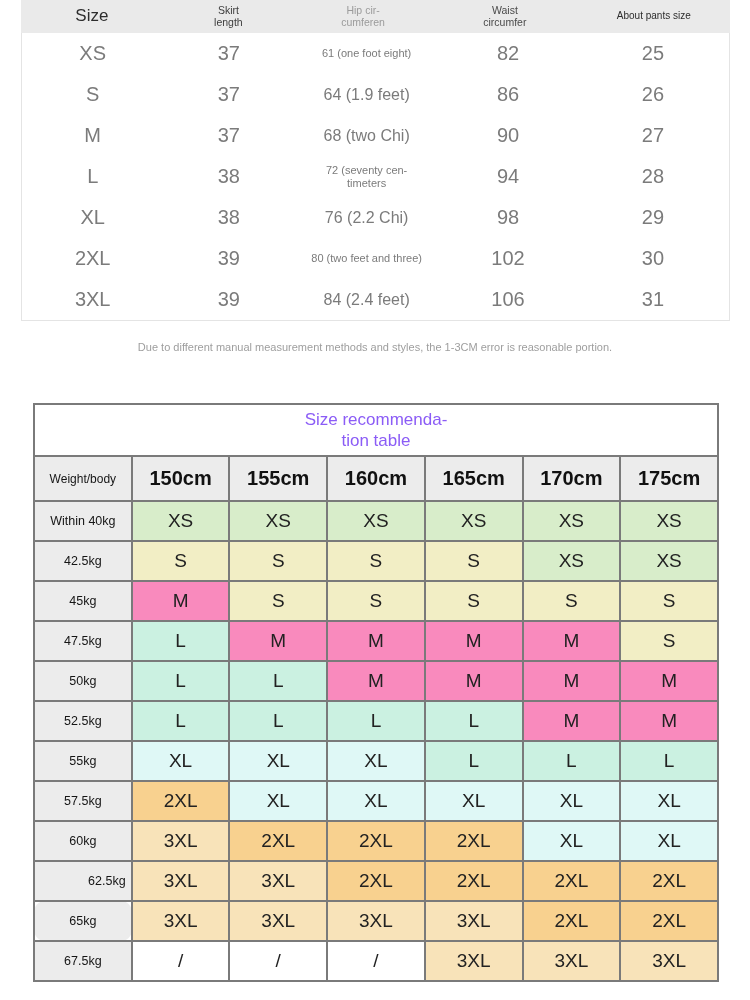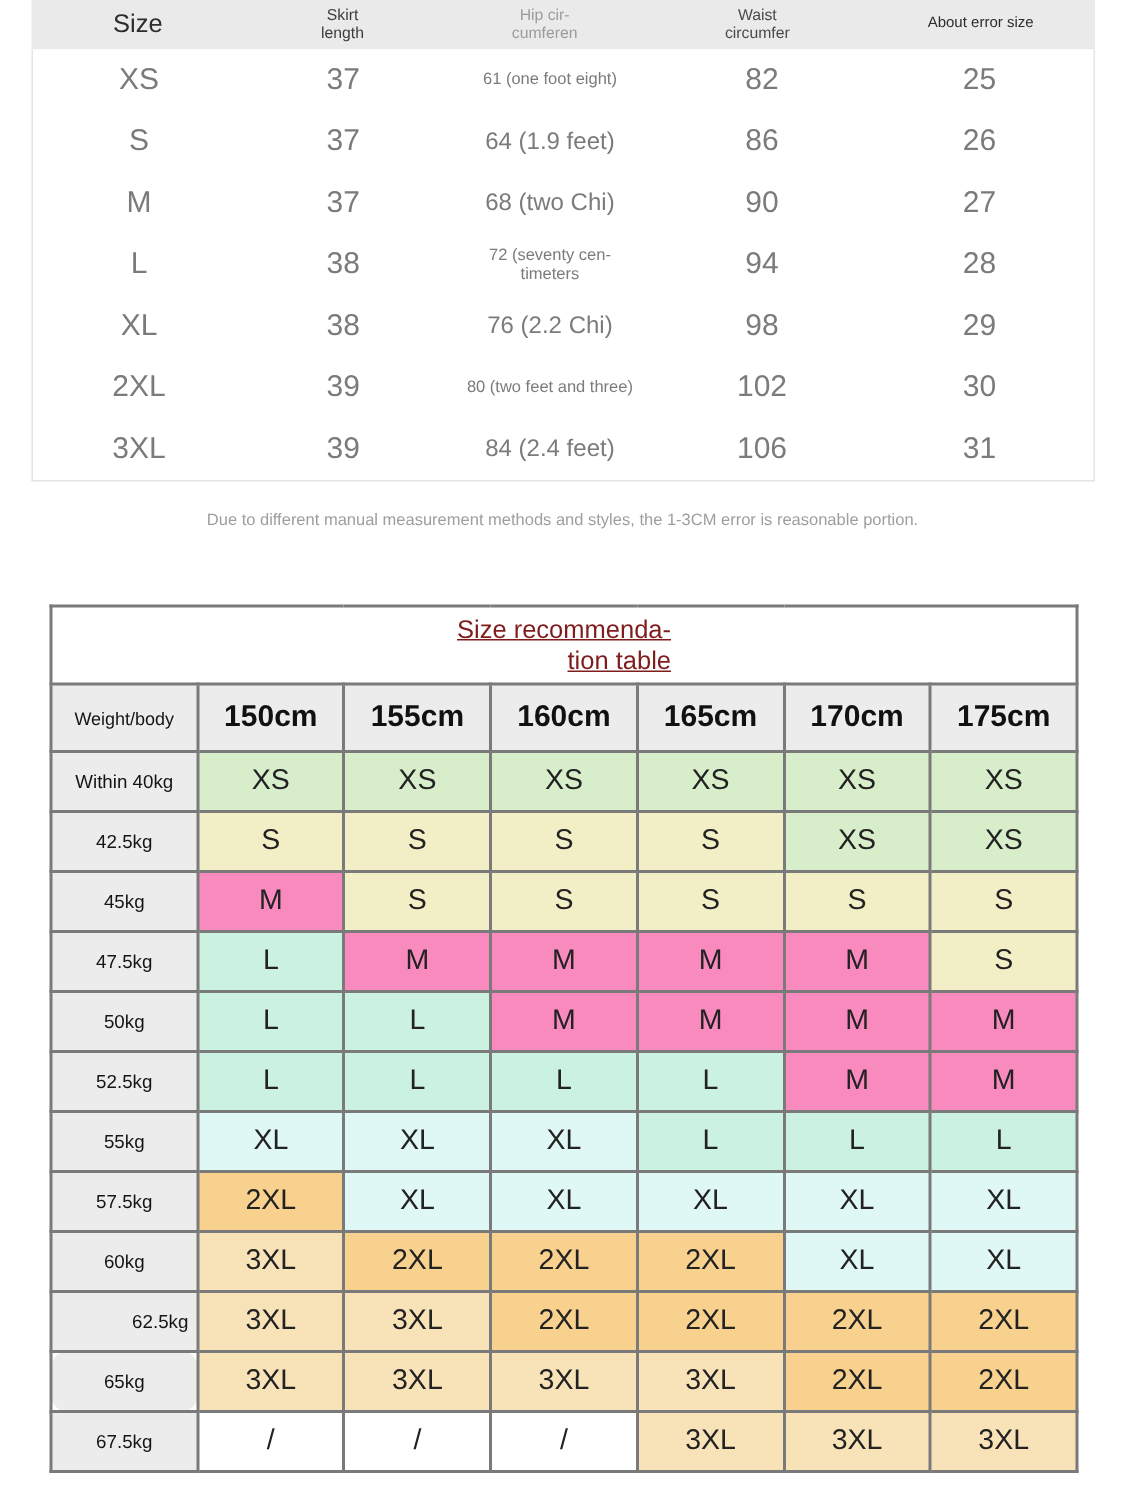--- a/index.html
+++ b/index.html
@@ -68,25 +68,24 @@
     vertical-align: middle;
     padding: 0;
   }
   td.rec-title-cell {
     height: 50px;
     border: 2px solid #4a4a4a;
     background: #ffffff;
   }
   .rec-title-inner {
     display: inline-block;
-    text-align: right;
+    text-align: center;
     font-size: 17px;
     line-height: 1.25;
-    color: #7f1d1d;
-    text-decoration: underline;
+    color: #8b5cf6;
   }
   td.rec-corner, td.rec-weight {
     background: #ececec;
     font-size: 12.5px;
     color: #151515;
   }
   td.rec-corner { height: 43px; font-size: 12px; }
   td.rec-height {
     background: #ececec;
     font-size: 20px;
@@ -104,21 +103,21 @@
 
 <section class="m-table">
   <div class="m-head" id="m-head">
       <div class="hc hv-lg" style="width: 20%;">Size</div>
       <div class="hc hv-sm" style="width: 18.5%;">Skirt
 length</div>
       <div class="hc hv-sm hcol-light" style="width: 19.5%;">Hip cir-
 cumferen</div>
       <div class="hc hv-sm hcol-mid" style="width: 20.5%;">Waist
 circumfer</div>
-      <div class="hc hv-xs" style="width: 21.5%;">About error size</div>
+      <div class="hc hv-xs" style="width: 21.5%;">About pants size</div>
     </div>
   <div class="m-body" id="m-body">
       <div class="m-row">
         <div class="cell" style="width: 20%;">XS</div>
         <div class="cell" style="width: 18.5%;">37</div>
         <div class="cell waist-sm" style="width: 20.5%;">61 (one foot eight)</div>
         <div class="cell" style="width: 19.5%;">82</div>
         <div class="cell" style="width: 21.5%;">25</div>
       </div>
       <div class="m-row">

